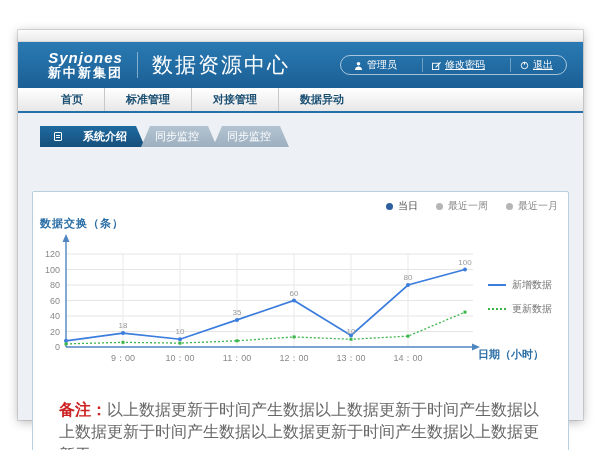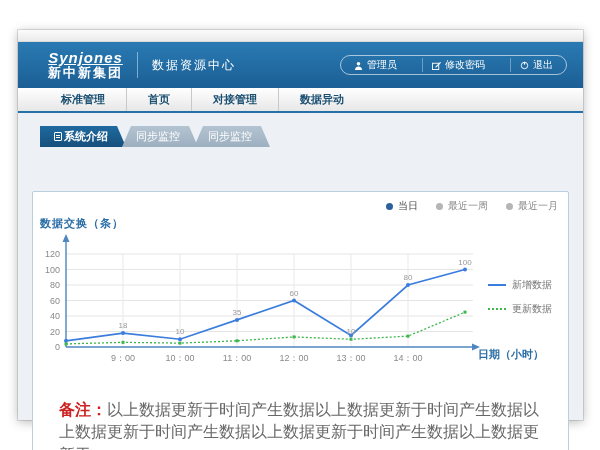--- a/index.html
+++ b/index.html
@@ -3,36 +3,36 @@
 <meta charset="utf-8">
 <style>
   * { box-sizing: border-box; margin: 0; padding: 0; }
   html,body { width:600px; height:450px; background:#ffffff; font-family:"Liberation Sans",sans-serif; overflow:hidden; }
   .page { position:relative; width:600px; height:450px; background:#fff; }
   .window { position:absolute; left:18px; top:30px; width:565px; height:390px; background:#edf1f5; box-shadow:0 2px 10px rgba(0,0,0,.28), 0 0 0 1px #e2e2e2; }
   .top-strip { height:12px; background:linear-gradient(#fbfbfb,#ebebeb); border-bottom:1px solid #d9d9d9; }
   
   .header { position:relative; height:46px; background:linear-gradient(#2a7ab3,#1b5f95); display:flex; align-items:center; }
   .logo { margin-left:30px; text-align:center; color:#fff; line-height:1.05; }
-  .logo-line1 { font-size:15px; font-weight:bold; letter-spacing:1px; font-style:italic;text-decoration:underline; }
+  .logo-line1 { font-size:15px; font-weight:bold; letter-spacing:1px; font-style:italic; }
   .logo-line2 { font-size:13px; font-weight:bold; letter-spacing:2px; }
   .header-divider { width:1px; height:26px; background:rgba(255,255,255,.45); margin:0 14px; }
-  .app-title { color:#fff; font-size:12px; letter-spacing:2px; }
+  .app-title { color:#fff; font-size:21px; letter-spacing:2px; }
   .user-pill { position:absolute; right:16px; top:13px; height:20px; border:1px solid rgba(255,255,255,.6); border-radius:10px; display:flex; align-items:center; padding:0 4px;gap:16px; }
   .user-item { display:flex; align-items:center; gap:4px; color:#fff; font-size:10px; padding:0 9px; cursor:pointer; white-space:nowrap; }
-  .user-item + .user-item { border-left:1px solid rgba(255,255,255,.35); }
+  .user-item + .user-item { border-left:1px solid rgba(255,255,255,.35);text-decoration:underline; }
   .user-item svg { display:block; }
   
   .nav { height:25px; background:linear-gradient(#ffffff,#e7e7e7); border-bottom:2px solid #2470a8; display:flex; align-items:center; padding-left:22px; }
   .nav-item { font-size:11px; font-weight:bold; color:#1b4f72; padding:0 21px; line-height:23px; cursor:pointer; }
   .nav-item + .nav-item { border-left:1px solid #c8c8c8; }
   
   .content { position:absolute; left:0; top:83px; right:0; bottom:0; background:#edf1f5; }
   .tabs { position:absolute; left:22px; top:13px; display:flex; height:21px; }
-  .tab { height:21px; line-height:21px; font-size:11px; color:#fff; padding:0 18px 0 14px; cursor:pointer; display:flex; align-items:center; gap:2px;text-align:center; }
+  .tab { height:21px; line-height:21px; font-size:11px; color:#fff; padding:0 18px 0 14px; cursor:pointer; display:flex; align-items:center; gap:21px;text-align:center; }
   .tab.active { background:linear-gradient(#1e6aa0,#174f7c); clip-path:polygon(0 0, calc(100% - 9px) 0, 100% 100%, 0 100%); font-weight:bold; }
   .tab.inactive { background:linear-gradient(#b3c3d1,#9db0c0); clip-path:polygon(9px 0, calc(100% - 9px) 0, 100% 100%, 0 100%); margin-left:-4px; }
   .tab-doc-icon { width:8px; height:9px; border:1px solid #fff; border-radius:1px; position:relative; }
   .tab-doc-icon::after { content:""; position:absolute; left:1px; top:2px; width:4px; height:1px; background:#fff; box-shadow:0 2px 0 #fff; }
   .panel { position:absolute; left:14px; top:34px; width:537px; height:263px; background:#fff; border:1px solid #b9cfdd; border-radius:2px;margin-top:44px; }
   
   .time-filters { position:absolute; top:7px; right:10px; display:flex; align-items:center; gap:18px; }
   .time-filter { display:flex; align-items:center; gap:5px; font-size:10px; color:#8a8a8a; cursor:pointer; }
   .time-filter .dot { width:7px; height:7px; border-radius:50%; background:#b5b5b5; }
   .time-filter.selected { color:#444; }
@@ -87,22 +87,22 @@
                 <circle cx="5" cy="5" r="3.6" fill="none" stroke="#fff"></circle>
                 <line x1="5" y1="1" x2="5" y2="4" stroke="#fff" stroke-width="1.4"></line>
               </svg>
             </span>
             <span>退出</span>
           </div>
         </div>
     </div>
 
     <div class="nav">
+        <div class="nav-item">首页</div>
         <div class="nav-item">标准管理</div>
-        <div class="nav-item">首页</div>
         <div class="nav-item">对接管理</div>
         <div class="nav-item">数据异动</div>
       </div>
 
     <div class="content">
       <div class="tabs">
           <div class="tab active">
             <span class="tab-doc-icon"></span>
             <span>系统介绍</span>
           </div>

